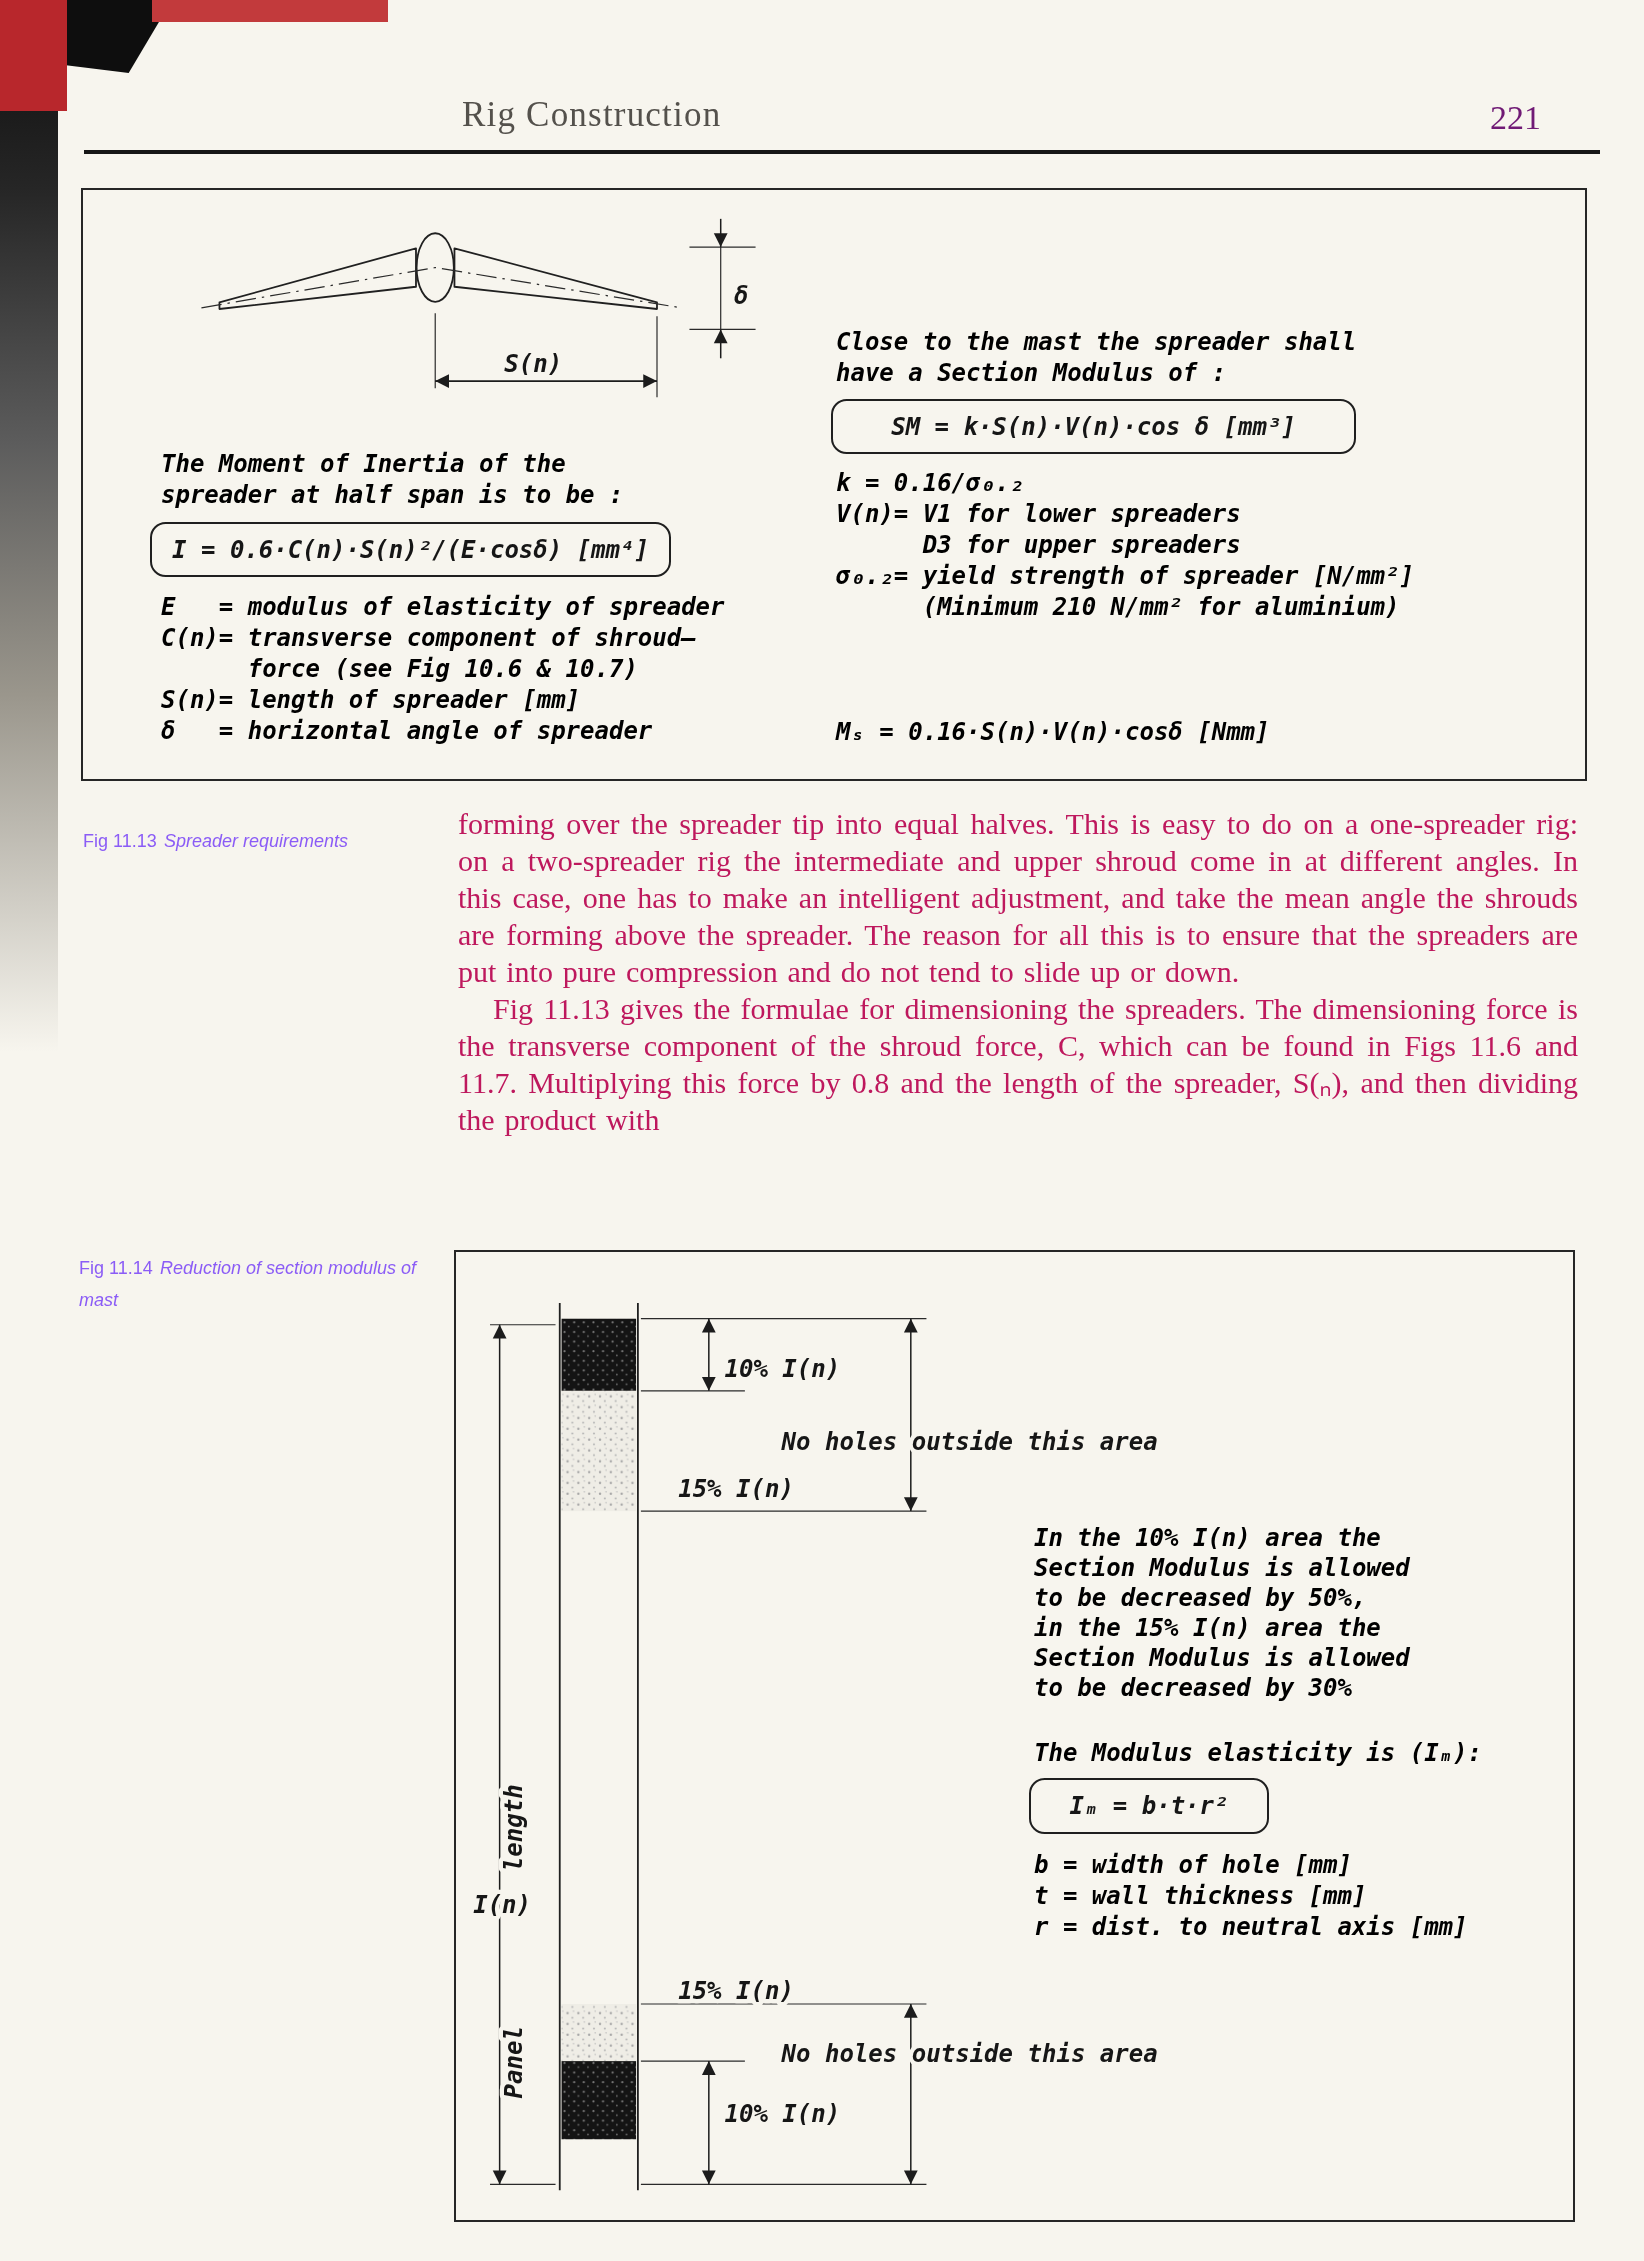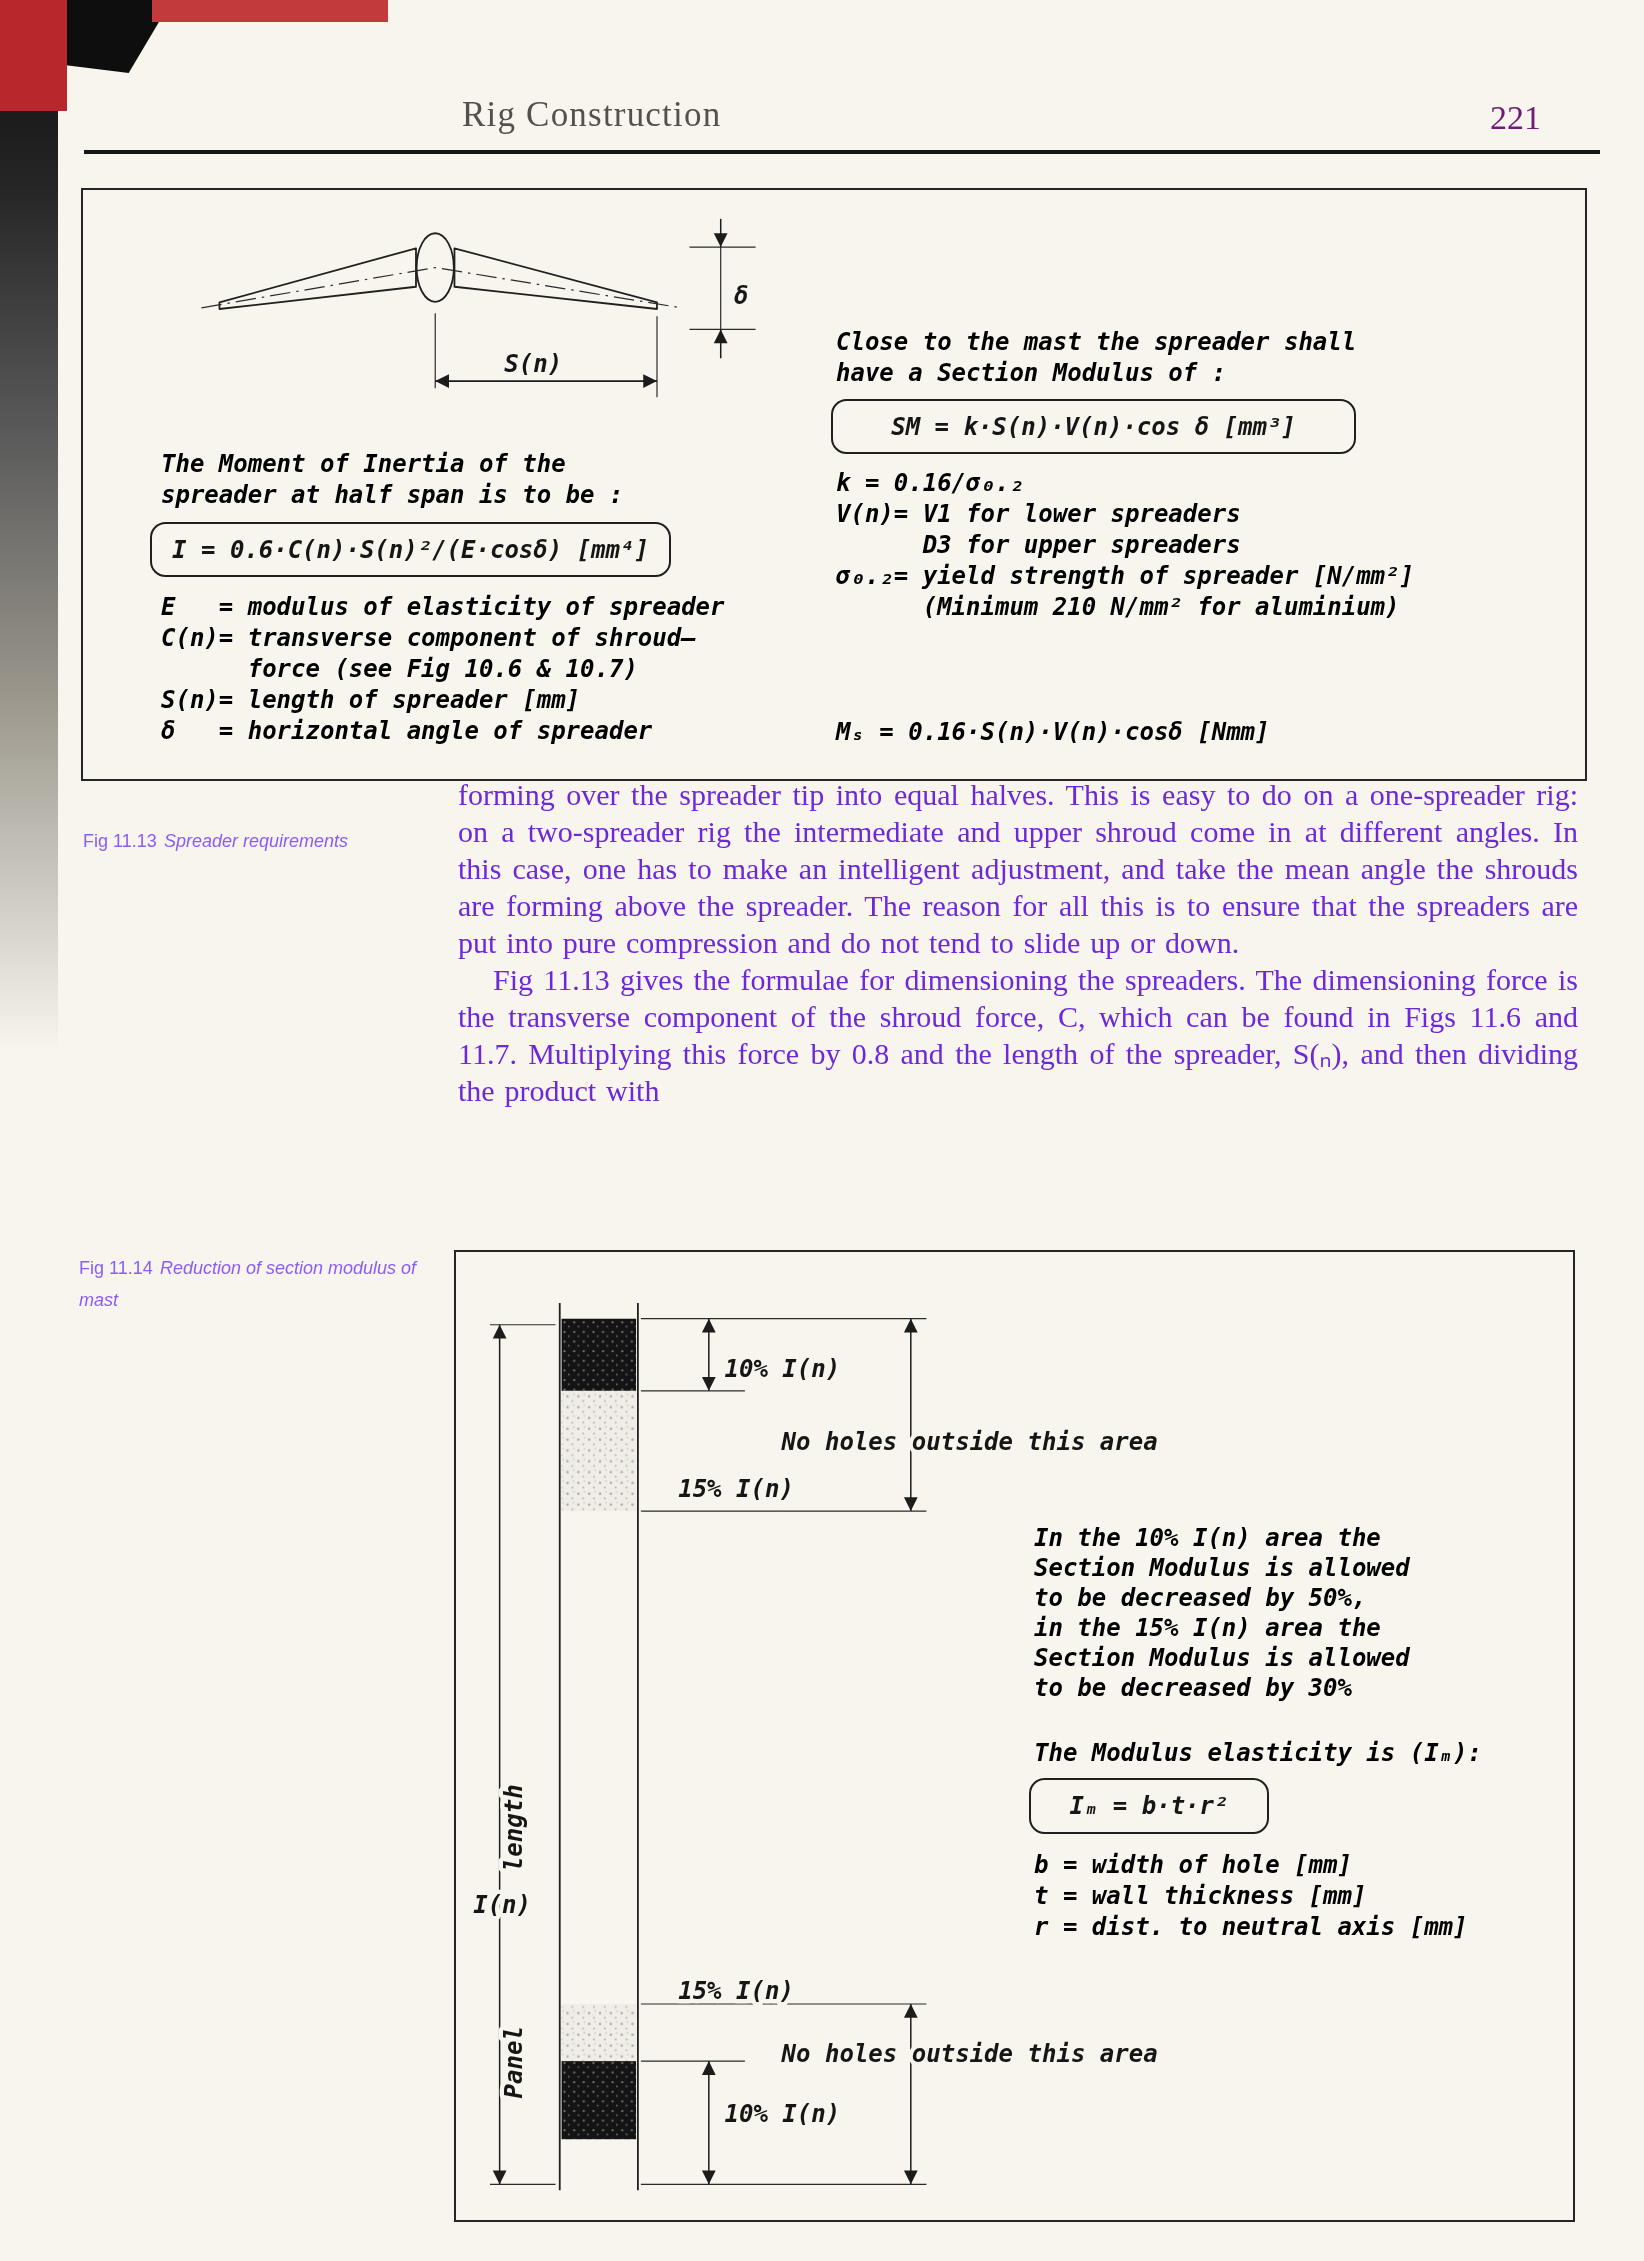--- a/index.html
+++ b/index.html
@@ -49,22 +49,22 @@
   .caption{
     position:absolute; font-family:"Liberation Sans", sans-serif;
     font-size:18px; line-height:32px; color:#8b5cf6;
   }
   .cap-prefix{margin-right:7.2px;}
   .cap-title{font-style:italic;}
   #cap1{left:83px; top:825px; width:301px;}
   #cap2{left:79px; top:1252px; width:349px;}
   
   #bodytext{
-    position:absolute; left:458px; top:776px; width:1120px;
-    font-size:30px; line-height:37px; text-align:justify; word-spacing:2.4px; color:#6d28d9;
+    position:absolute; left:458px; top:805px; width:1120px;
+    font-size:30px; line-height:37px; text-align:justify; word-spacing:2.4px; color:#be185d;
   }
   #bodytext p{margin:0;}
   #bodytext p.indent{text-indent:35px;}
 </style>
 </head>
 <body>
 
 <div id="page">
 
   <div class="edge-grad"></div>

